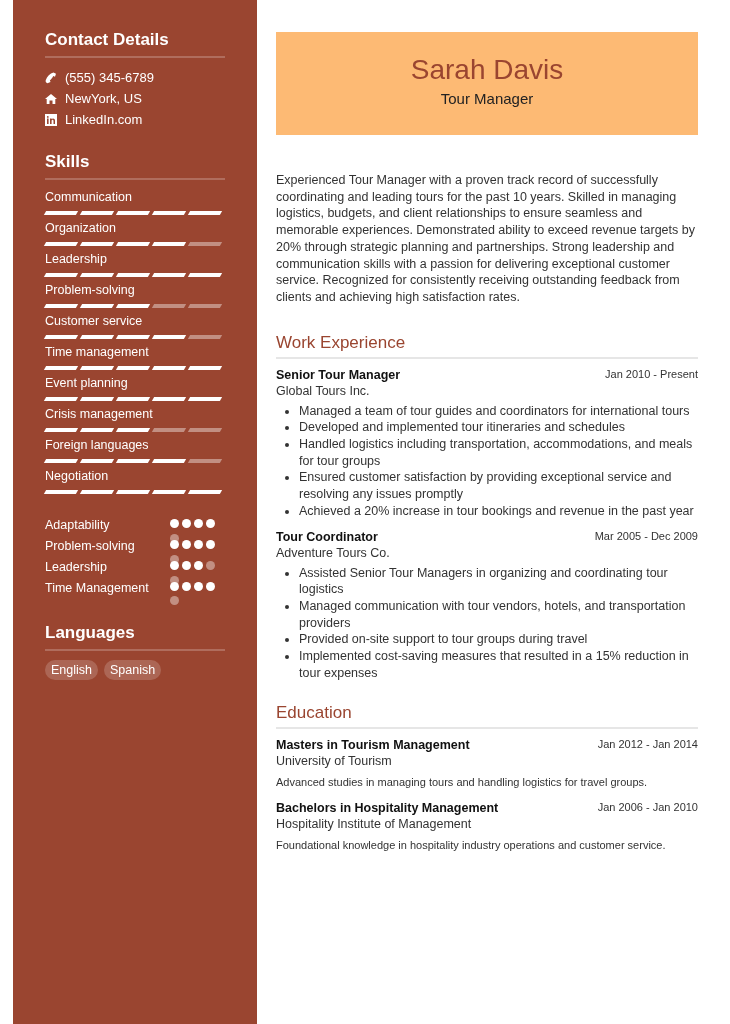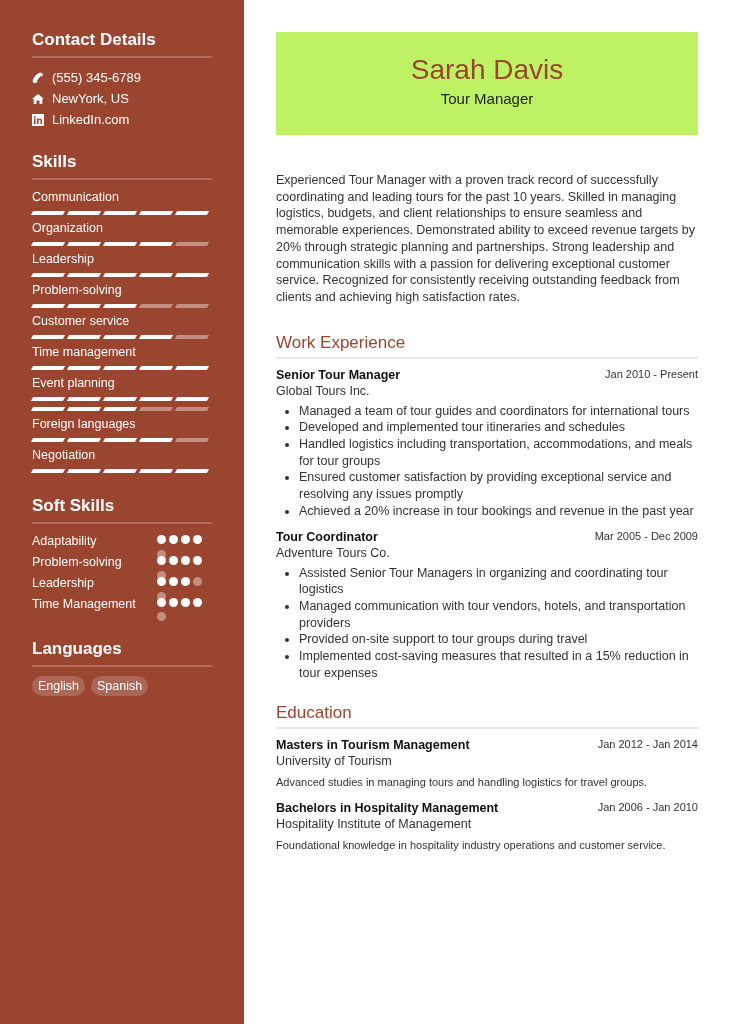--- a/index.html
+++ b/index.html
@@ -1,19 +1,19 @@
 <!DOCTYPE html>
 <html><head>
 <meta charset="utf-8">
 <style>
   * { box-sizing: border-box; margin: 0; padding: 0; }
   html, body { width: 730px; height: 1024px; background: #ffffff; overflow: hidden; }
   body { font-family: "Liberation Sans", "DejaVu Sans", sans-serif; position: relative; }
 
-  .sidebar { position: absolute; left: 0; top: 0; width: 244px; height: 1024px; background: #9a4530; color: #fff; padding: 30px 32px 0 32px; }
+  .sidebar { position: absolute; left: 13px; top: 0; width: 244px; height: 1024px; background: #9a4530; color: #fff; padding: 30px 32px 0 32px; }
   .sb-section { margin-bottom: 20px; }
   .sb-title { font-size: 17px; font-weight: bold; color: #fff; padding-bottom: 6px; border-bottom: 2px solid rgba(255,255,255,0.22); margin-bottom: 9px; width: 180px; }
   .contact-row { display: flex; align-items: center; font-size: 13px; height: 21px; color: #fff; }
   .contact-row .ic { width: 12px; height: 12px; margin-right: 8px; display: inline-flex; align-items: center; justify-content: center; }
   .contact-row .ic svg { width: 12px; height: 12px; fill: #fff; }
 
   .skill { margin-bottom: 4px; }
   .skill-name { font-size: 12.5px; color: #fff; height: 17px; line-height: 17px; }
   .skill-bar { display: flex; gap: 4px; height: 5px; margin-top: 5px; margin-bottom: 4px; }
   .seg { width: 32px; height: 4px; background: #fff; transform: skewX(-30deg); }
@@ -23,21 +23,21 @@
   .soft-row .nm { width: 110px; line-height: 16px; }
   .dots { display: flex; gap: 3px; margin-top: 2px; position: relative; }
   .dot { width: 9px; height: 9px; border-radius: 50%; background: #fff; }
   .dot.off { background: rgba(255,255,255,0.4); }
   .ghost-dot { position: absolute; width: 9px; height: 9px; border-radius: 50%; background: rgba(255,255,255,0.4); }
 
   .lang-tags { display: flex; gap: 6px; }
   .lang-tag { background: rgba(255,255,255,0.18); color: #fff; font-size: 12.5px; padding: 3px 6px; border-radius: 10px; }
 
   .main { position: absolute; left: 276px; top: 32px; width: 422px; color: #333; }
-  .header-box { background: #bef264; height: 103px; text-align: center; padding-top: 22px; }
+  .header-box { background: #fdba74; height: 103px; text-align: center; padding-top: 22px; }
   .name { font-size: 28px; color: #9a4530; }
   .role { font-size: 15px; color: #222; margin-top: 4px; }
   .summary { font-size: 12.5px; line-height: 16.7px; margin-top: 37px; color: #333; }
   .sec-title { font-size: 17px; color: #9a4530; margin-top: 27px; padding-bottom: 4px; border-bottom: 2px solid #e6e6e6; margin-bottom: 9px; }
   .entry { margin-bottom: 6px; }
   .entry-head { display: flex; justify-content: space-between; }
   .entry-title { font-size: 12.5px; font-weight: bold; color: #111; }
   .entry-date { font-size: 11px; color: #333; }
   .entry-org { font-size: 12.5px; color: #333; margin-top: 2px; }
   .bullets { list-style: disc; margin-left: 23px; margin-top: 5px; }
@@ -143,20 +143,21 @@
           <div class="skill-name">Event planning</div>
           <div class="skill-bar">
             <span class="seg"></span>
             <span class="seg"></span>
             <span class="seg"></span>
             <span class="seg"></span>
             <span class="seg"></span>
           </div>
         </div>
         <div class="skill">
+          <div class="skill-name">Crisis management</div>
           <div class="skill-bar">
             <span class="seg"></span>
             <span class="seg"></span>
             <span class="seg"></span>
             <span class="seg off"></span>
             <span class="seg off"></span>
           </div>
         </div>
         <div class="skill">
           <div class="skill-name">Foreign languages</div>
@@ -175,21 +176,20 @@
             <span class="seg"></span>
             <span class="seg"></span>
             <span class="seg"></span>
             <span class="seg"></span>
           </div>
         </div>
       </div>
   </section>
 
   <section class="sb-section" style="margin-top:22px;">
-    <div class="sb-title">Soft Skills</div>
     <div id="soft-list">
         <div class="soft-row">
           <span class="nm">Adaptability</span>
           <span class="dots">
             <span class="dot"></span>
             <span class="dot"></span>
             <span class="dot"></span>
             <span class="dot"></span>
           </span>
         </div>

